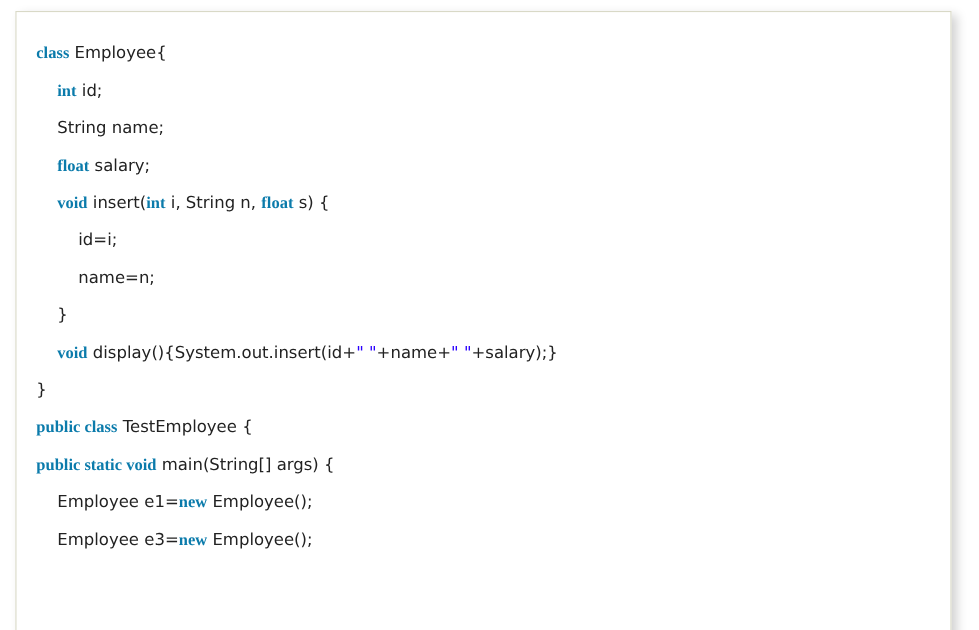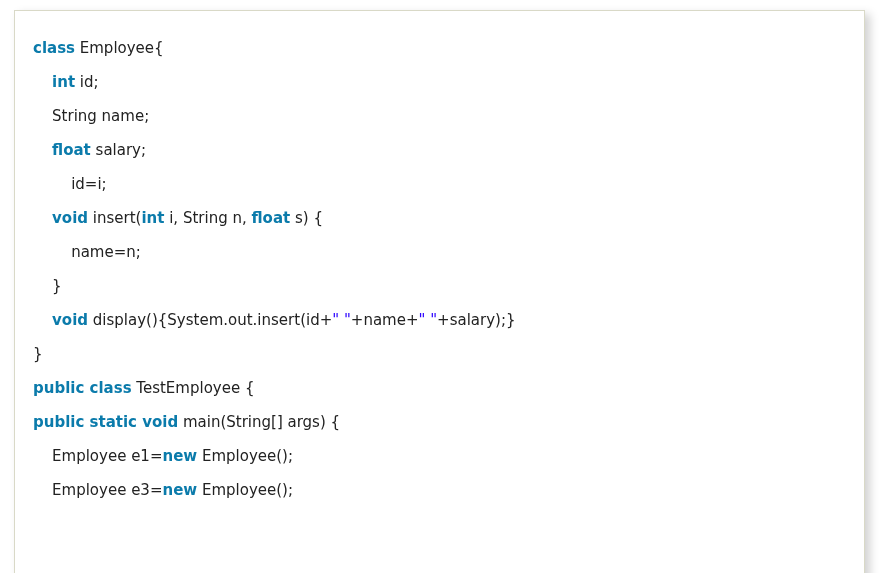--- a/index.html
+++ b/index.html
@@ -27,35 +27,36 @@
     white-space: pre;
     font-family: "DejaVu Sans", "Liberation Sans", sans-serif;
     font-size: 15px;
     line-height: 34px;
     height: 34px;
     color: var(--text-color, #222222);
   }
   .tok-k {
     color: var(--keyword-color, #0b7bab);
     font-weight: bold;
+    font-family: Liberation Serif, serif;
   }
   .tok-s {
     color: var(--string-color, #2a00ff);
   }
 </style>
 </head>
 <body>
 
 <div class="code-box" id="code-box">
     <div class="code-line"><span class="tok-k">class</span><span> Employee{</span></div>
     <div class="code-line"><span>    </span><span class="tok-k">int</span><span> id;</span></div>
     <div class="code-line"><span>    String name;</span></div>
     <div class="code-line"><span>    </span><span class="tok-k">float</span><span> salary;</span></div>
+    <div class="code-line"><span>    </span><span class="tok-k">void</span><span> insert(</span><span class="tok-k">int</span><span> i, String n, </span><span class="tok-k">float</span><span> s) {</span></div>
     <div class="code-line"><span>        id=i;</span></div>
-    <div class="code-line"><span>    </span><span class="tok-k">void</span><span> insert(</span><span class="tok-k">int</span><span> i, String n, </span><span class="tok-k">float</span><span> s) {</span></div>
     <div class="code-line"><span>        name=n;</span></div>
     <div class="code-line"><span>    }</span></div>
     <div class="code-line"><span>    </span><span class="tok-k">void</span><span> display(){System.out.insert(id+</span><span class="tok-s">" "</span><span>+name+</span><span class="tok-s">" "</span><span>+salary);}</span></div>
     <div class="code-line"><span>}</span></div>
     <div class="code-line"><span class="tok-k">public class</span><span> TestEmployee {</span></div>
     <div class="code-line"><span class="tok-k">public static void</span><span> main(String[] args) {</span></div>
     <div class="code-line"><span>    Employee e1=</span><span class="tok-k">new</span><span> Employee();</span></div>
     <div class="code-line"><span>    Employee e3=</span><span class="tok-k">new</span><span> Employee();</span></div>
   </div>
 

